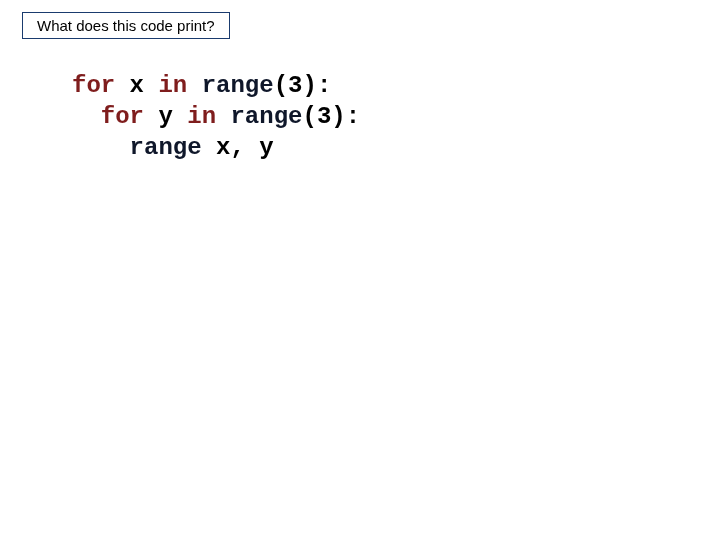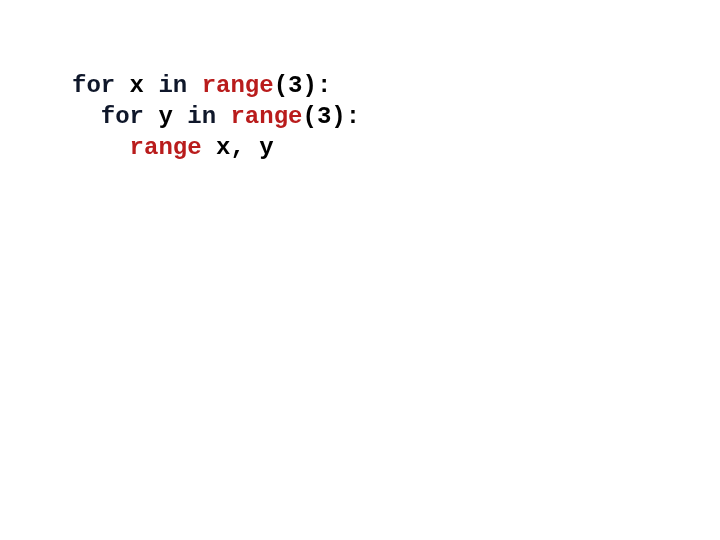--- a/index.html
+++ b/index.html
@@ -18,27 +18,30 @@
   .code-block {
     position: absolute;
     left: 72px;
     top: 70px;
     font-family: "Courier New", Courier, monospace;
     font-size: 24px;
     font-weight: bold;
     line-height: 1.3;
     white-space: pre;
   }
-  .kw { color: #0f172a; }   
-  .fn { color: #b91c1c; }   
+  .kw { color: #7f1d1d; }   
+  .fn { color: #0f172a; }   
   .txt { color: #000; }
 </style>
 </head>
 <body>
 
 <div class="slide">
 
+  <div class="title-box">
+    <span>What does this code print?</span>
+  </div>
 
   <div class="code-block"><span><span class="kw">for</span><span class="txt"> x </span><span class="kw">in</span><span class="txt"> </span><span class="fn">range</span><span class="txt">(3):</span></span>
 <span><span class="txt">  </span><span class="kw">for</span><span class="txt"> y </span><span class="kw">in</span><span class="txt"> </span><span class="fn">range</span><span class="txt">(3):</span></span>
 <span><span class="txt">    </span><span class="fn">range</span><span class="txt"> x, y</span></span></div>
 
 </div>
 
 </body></html>

